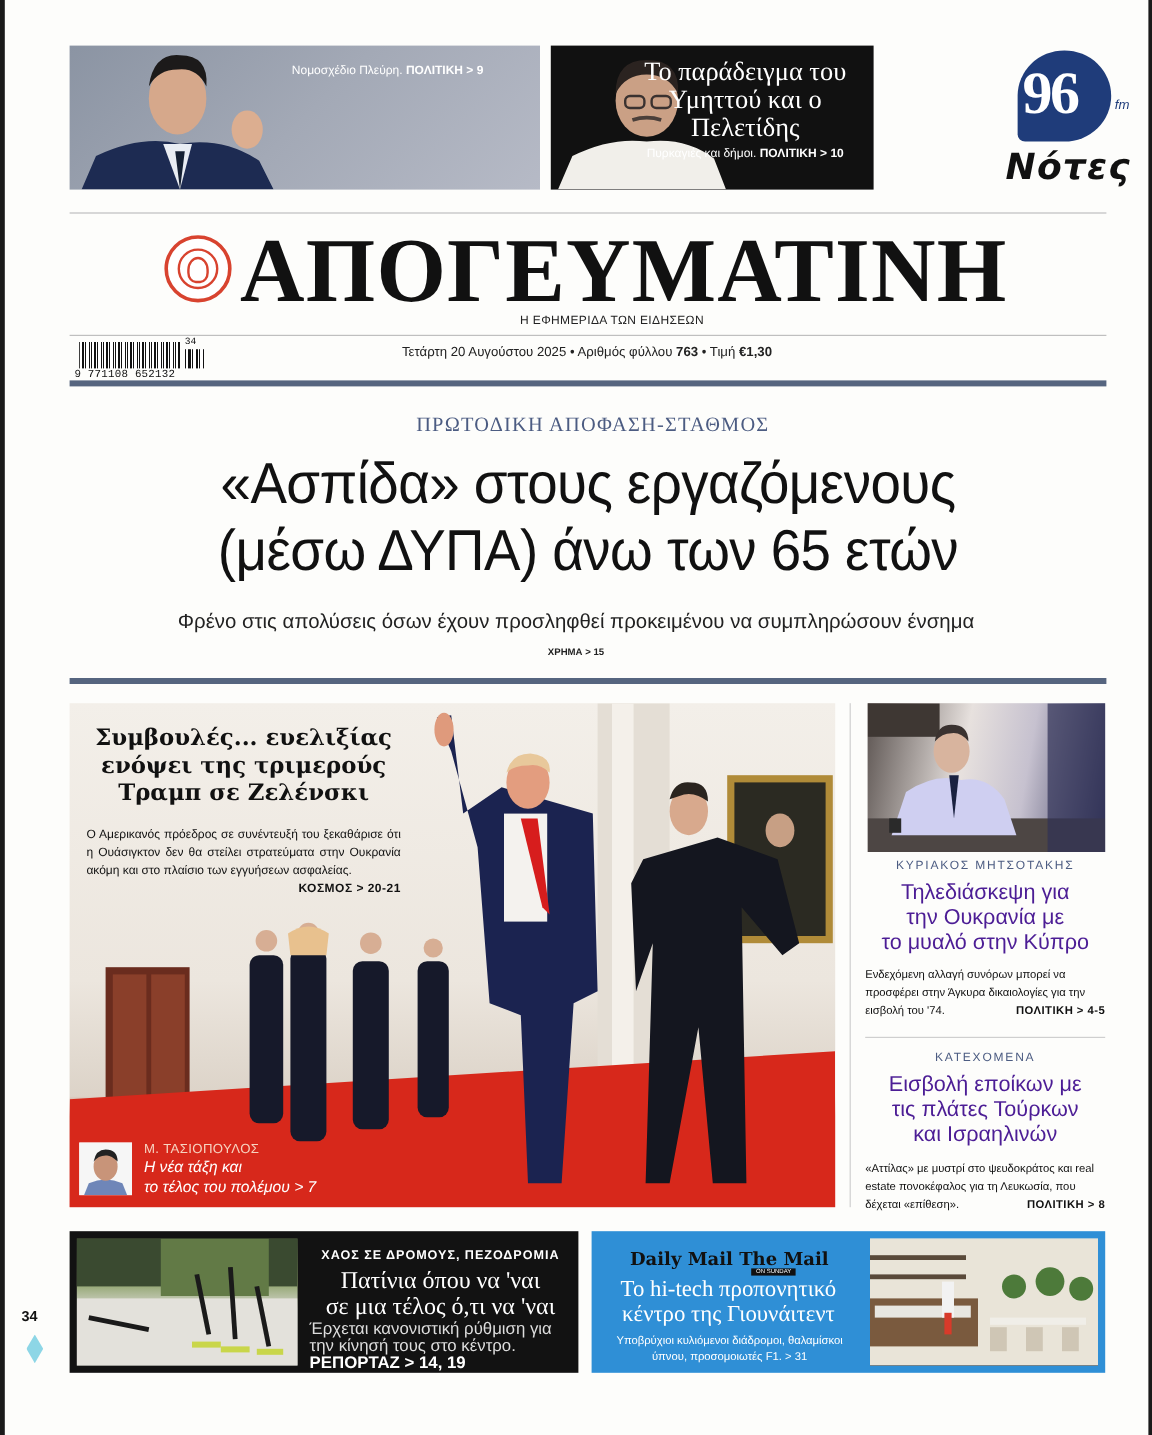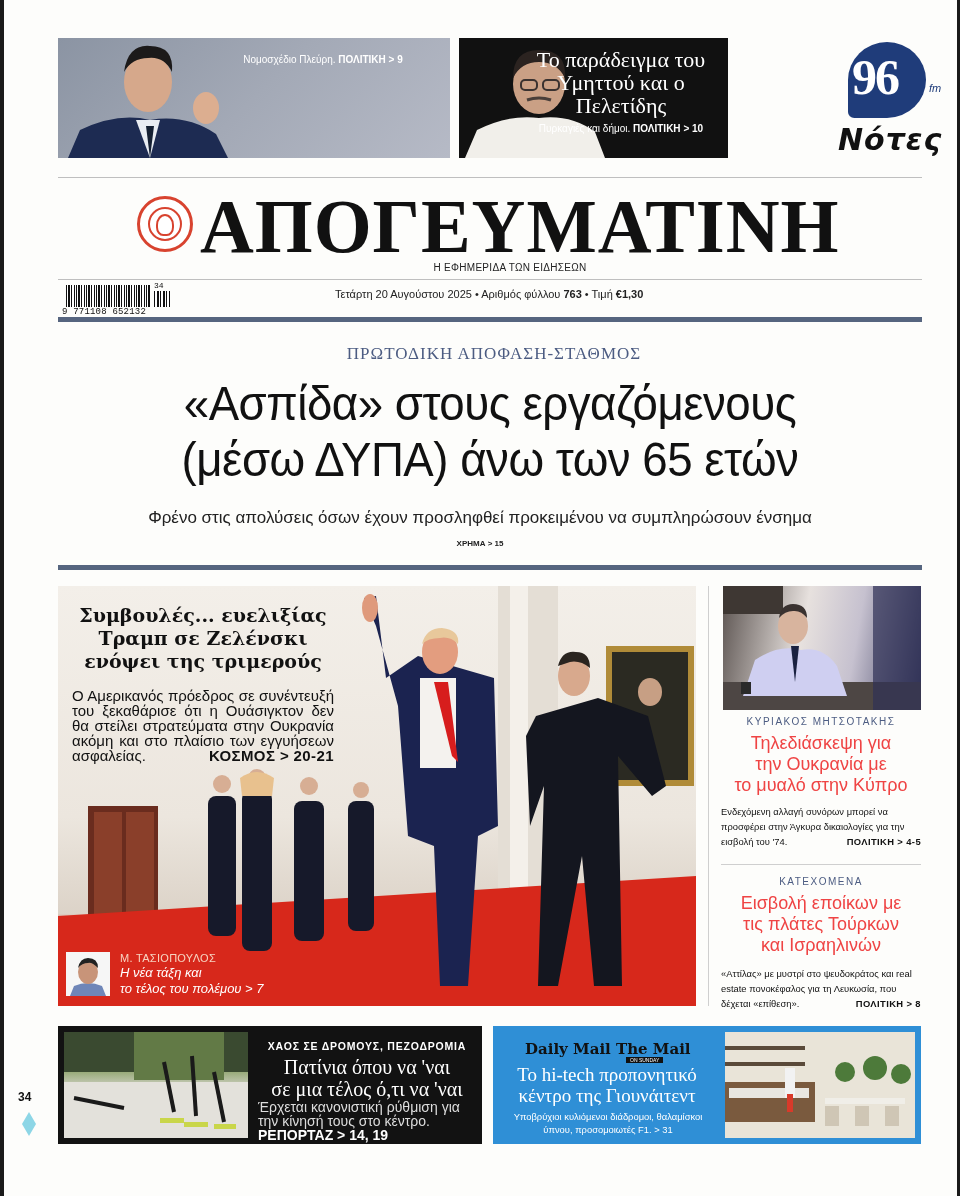--- a/index.html
+++ b/index.html
@@ -56,34 +56,34 @@
   
   .lead-kicker { position: absolute; left: 0; right: 0; top: 344px; text-align: center; font-family: "Liberation Serif", serif; font-size: 17px; letter-spacing: 1px; color: #4c5c82; padding-left: 28px; }
   .lead-headline { position: absolute; left: 58px; right: 38px; top: 376px; text-align: center; font-family: "Liberation Sans", sans-serif; font-size: 48px; line-height: 56px; color: #111; letter-spacing: -0.5px; transform: scaleX(0.95); }
   .lead-sub { position: absolute; left: 0; right: 0; top: 508px; text-align: center; font-size: 17px; color: #222; }
   .lead-ref { position: absolute; left: 0; right: 0; top: 539px; text-align: center; font-size: 8px; font-weight: bold; color: #222; }
 
   
   .main-photo { position: absolute; left: 58px; top: 586px; width: 638px; height: 420px; overflow: hidden; background: linear-gradient(180deg,#f3efe9 0%,#ece6de 55%,#dcd3c8 78%,#c93a2a 82%,#d4261a 100%); }
 
   .main-headline { position: absolute; left: 78px; top: 604px; width: 250px; text-align: center; font-family: "DejaVu Serif", serif; font-weight: bold; font-size: 19px; line-height: 23px; color: #111; }
-  .main-text { position: absolute; left: 72px; top: 688px; width: 262px; font-size: 15px; line-height: 15px; color: #111; text-align: justify; }
+  .main-text { position: absolute; left: 72px; top: 688px; width: 262px; font-size: 10px; line-height: 15px; color: #111; text-align: justify; }
   .main-text b { font-weight: bold; }
 
   .columnist { position: absolute; left: 64px; top: 950px; width: 280px; height: 50px; }
   .columnist-photo { position: absolute; left: 2px; top: 2px; width: 44px; height: 44px; background: #fff; overflow: hidden; }
   .columnist-name { position: absolute; left: 56px; top: 2px; font-size: 11px; color: #f7d3c0; letter-spacing: 0.3px; }
   .columnist-title { position: absolute; left: 56px; top: 15px; font-size: 13px; font-style: italic; line-height: 16px; color: #fff; }
 
   
   .side-col { position: absolute; left: 721px; width: 200px; }
   .vdivider { position: absolute; left: 708px; top: 586px; width: 1px; height: 420px; background: #cfcfcf; }
   .side-photo { position: absolute; left: 723px; top: 586px; width: 198px; height: 124px; overflow: hidden; background: linear-gradient(100deg,#5c5451 0%,#e7e1de 40%,#c6c1cf 65%,#34365a 100%); }
   .side-kicker { text-align: center; font-size: 10px; letter-spacing: 1.5px; color: #4c5c82; }
-  .side-headline { text-align: center; font-family: "Liberation Sans", sans-serif; font-size: 18px; line-height: 21px; color: #ef4444; }
+  .side-headline { text-align: center; font-family: "Liberation Sans", sans-serif; font-size: 18px; line-height: 21px; color: #4c1d95; }
   .side-text { font-size: 9.4px; line-height: 15px; color: #111; }
   .side-text b { font-weight: bold; }
   .ref { font-weight: bold; letter-spacing: 0.4px; float: right; }
   .hdivider { position: absolute; left: 721px; width: 200px; height: 1px; background: #cfcfcf; }
 
   
   .box-dark { position: absolute; left: 58px; top: 1026px; width: 424px; height: 118px; background: #121212; padding-left: 44px; }
   .box-dark .photo { position: absolute; left: 6px; top: 6px; width: 184px; height: 106px; background: linear-gradient(180deg,#4b5a3b 0%,#8ea36c 35%,#d9d8d1 55%,#e4e2dc 100%); overflow: hidden; }
   .box-dark .kicker { position: absolute; left: 200px; top: 14px; width: 218px; text-align: center; font-size: 10.5px; font-weight: bold; letter-spacing: 0.8px; color: #fff; }
   .box-dark .headline { position: absolute; left: 200px; top: 30px; width: 218px; text-align: center; font-family: "Liberation Serif", serif; font-size: 20px; line-height: 22px; color: #fff; }
@@ -222,22 +222,22 @@
     <path d="M364 58 Q368 42 384 42 Q402 44 400 58 Q392 50 382 52 Q370 52 364 58 Z" fill="#e8c89b"></path>
     <ellipse cx="312" cy="22" rx="8" ry="14" fill="#df9a7c"></ellipse>
     <path d="M478 130 L540 112 L590 130 L608 200 L594 210 L560 170 L564 400 L536 400 L524 270 L500 400 L480 400 L486 200 L472 240 L468 150 Z" fill="#14161f"></path>
     <ellipse cx="516" cy="90" rx="16" ry="20" fill="#d8a98d"></ellipse>
     <path d="M500 80 Q504 64 518 66 Q532 66 532 82 Q522 74 512 76 Z" fill="#2a241f"></path>
   </svg>
 </div>
 
 <div class="main-headline">
   <div>Συμβουλές... ευελιξίας</div>
+  <div>ενόψει της τριμερούς</div>
   <div>Τραμπ σε Ζελένσκι</div>
-  <div>ενόψει της τριμερούς</div>
 </div>
 <div class="main-text">
   <span>Ο Αμερικανός πρόεδρος σε συνέντευξή του ξεκαθάρισε ότι η Ουάσιγκτον δεν θα στείλει στρατεύματα στην Ουκρανία ακόμη και στο πλαίσιο των εγγυήσεων ασφαλείας.</span>
   <b class="ref">ΚΟΣΜΟΣ &gt; 20-21</b>
 </div>
 
 <div class="columnist">
   <div class="columnist-photo">
     <svg width="44" height="44" viewBox="0 0 44 44">
       <rect width="44" height="44" fill="#f6f6f6"></rect>

